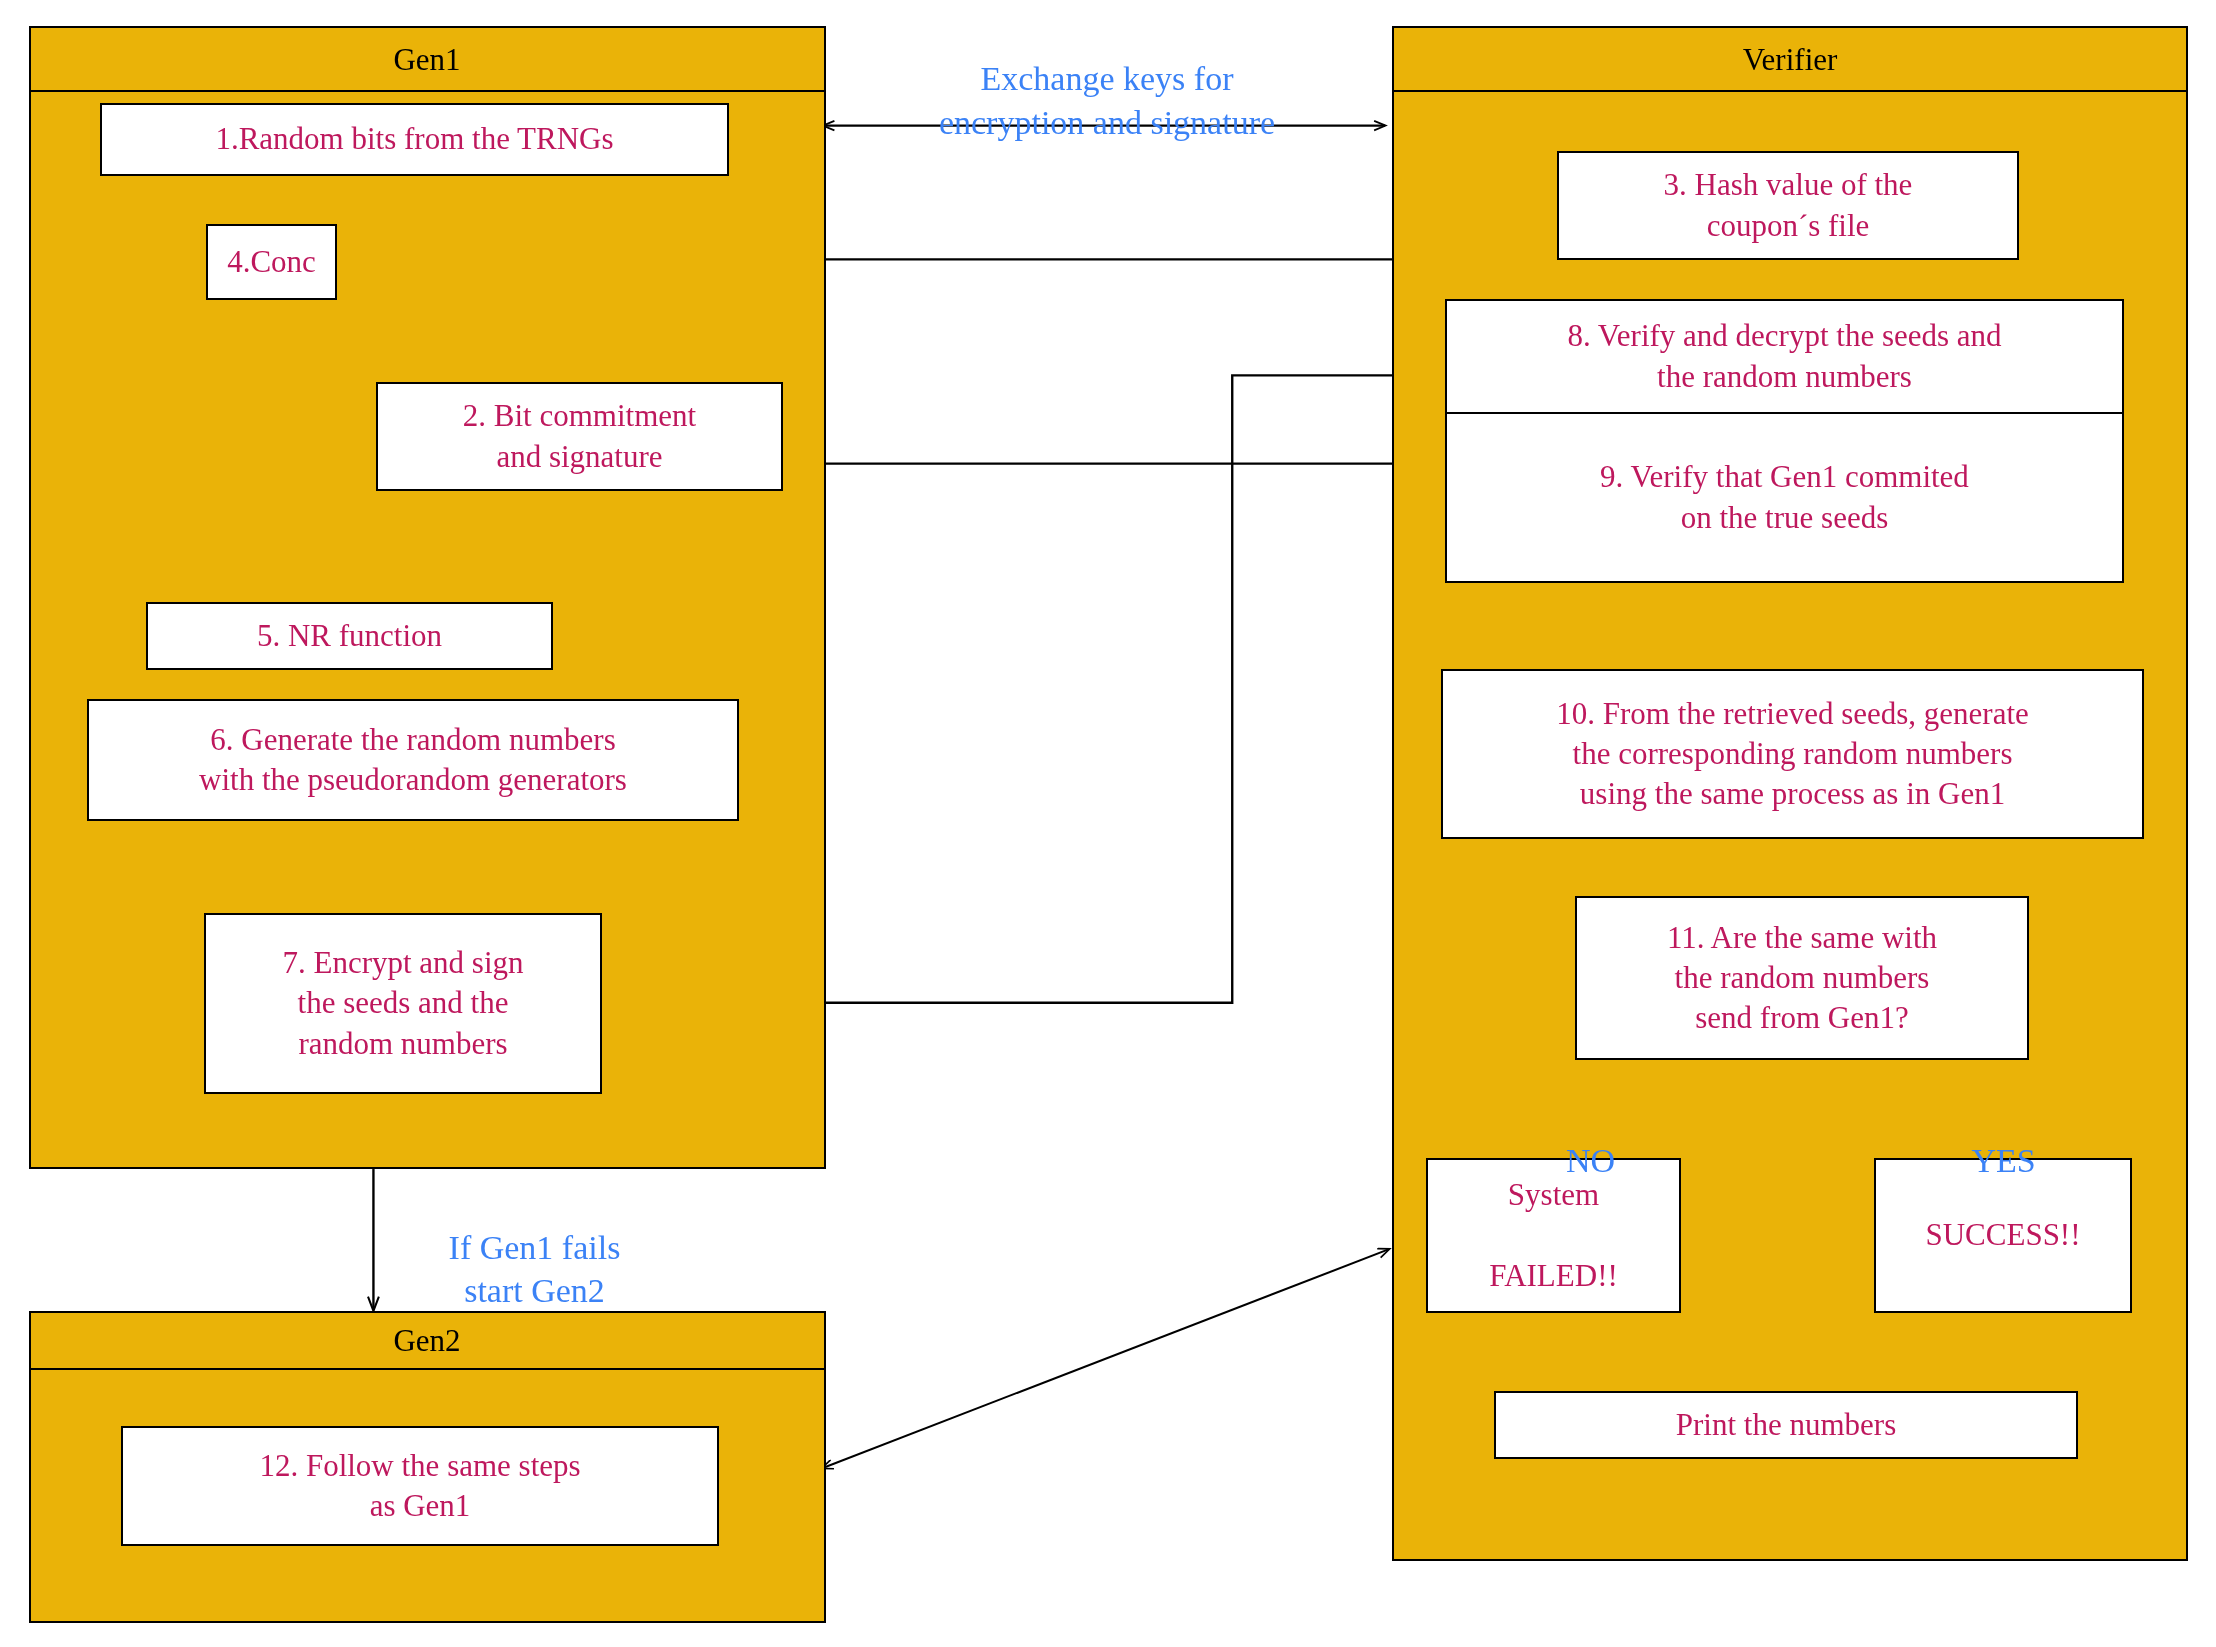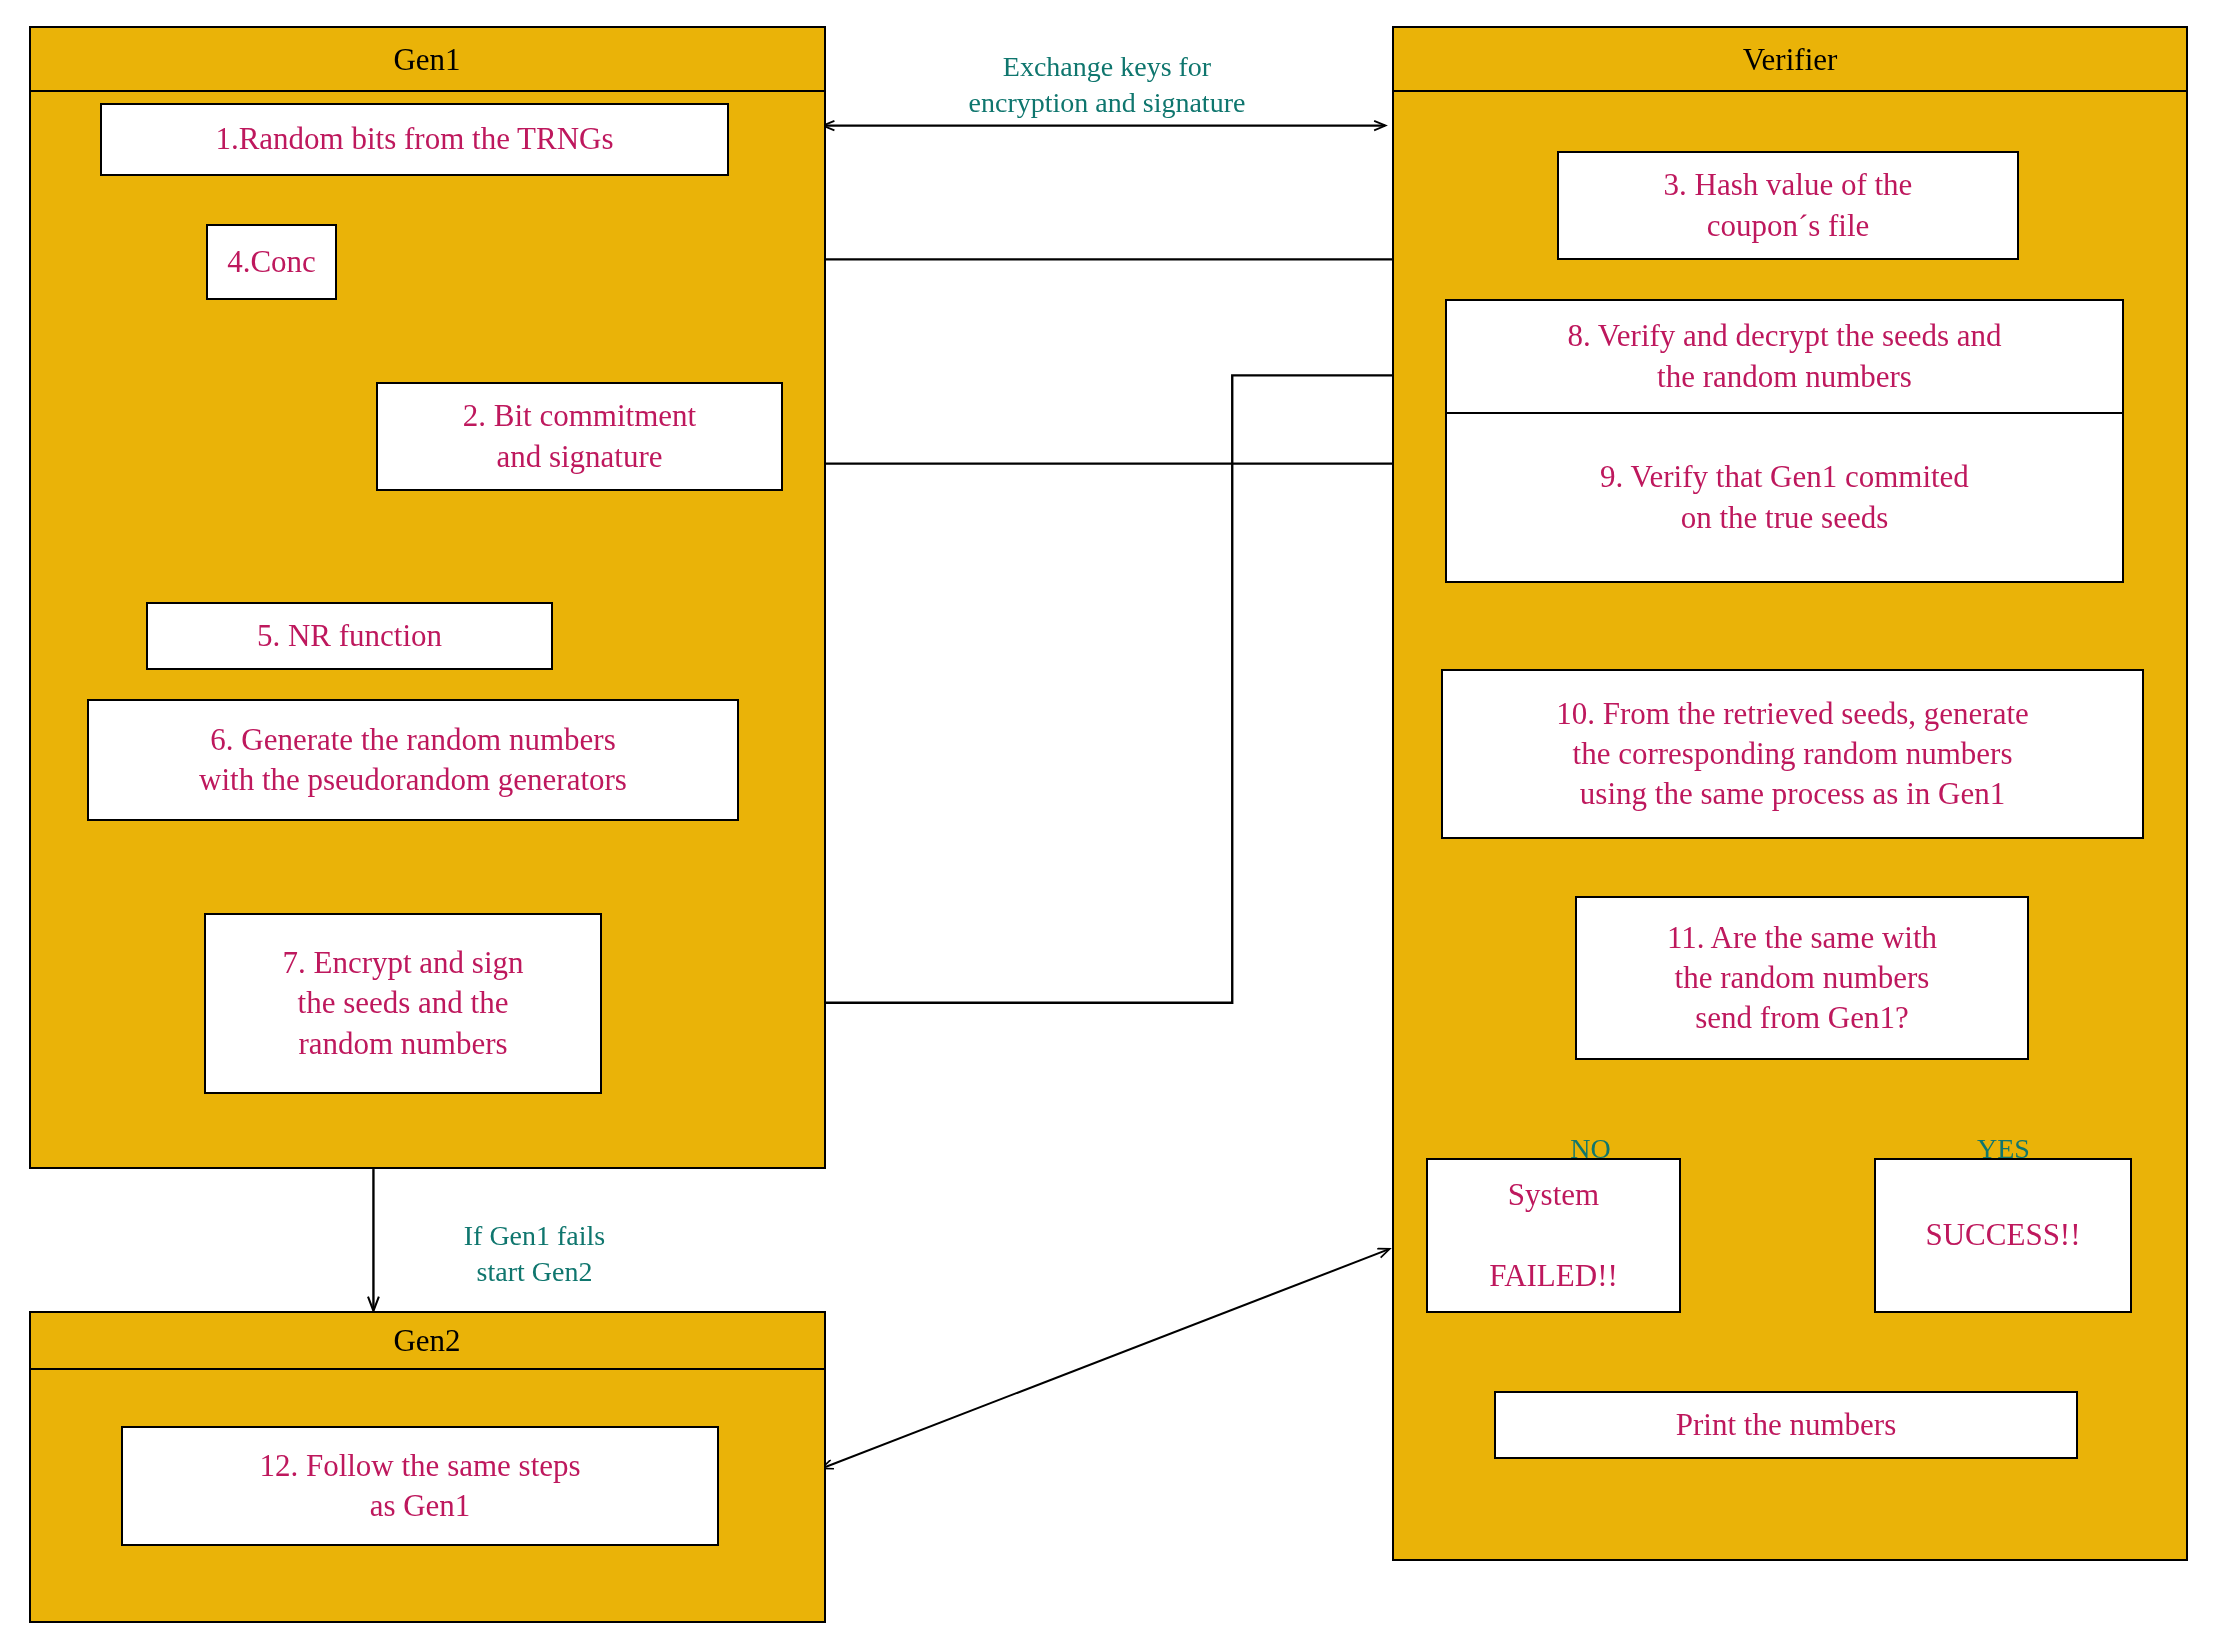--- a/index.html
+++ b/index.html
@@ -8,21 +8,21 @@
   svg#wires{position:absolute;left:0;top:0;width:2216px;height:1647px;}
   .panel{position:absolute;border:2px solid #000;background:#eab308;box-sizing:border-box;}
   .panel-hdr{position:absolute;left:0;right:0;box-sizing:border-box;border-bottom:2px solid #000;
              display:flex;align-items:center;justify-content:center;}
   .panel-hdr span{font-size:31px;color:#000;line-height:1;}
   .node{position:absolute;border:2px solid #000;background:#fff;box-sizing:border-box;
         display:flex;align-items:center;justify-content:center;text-align:center;}
   .node span{font-size:31px;line-height:1.30;color:#be185d;display:block;padding:0 6.8px;white-space:pre-line;}
   .node.tight span{white-space:nowrap;padding:0;}
   .node.stack{border:2px solid #000;}
-  .edge-label{position:absolute;font-size:28px;line-height:1.28;color:#0f766e;text-align:center;white-space:pre-line;}
+  .edge-label{position:absolute;font-size:34px;line-height:1.28;color:#3b82f6;text-align:center;white-space:pre-line;}
   .lbl-left{text-align:center;}
   .overflow span{overflow:visible;white-space:nowrap;}
 </style>
 </head>
 <body>
 
 <div id="stage">
 
   <svg id="wires" viewBox="0 0 3264 2426">
     <defs>

